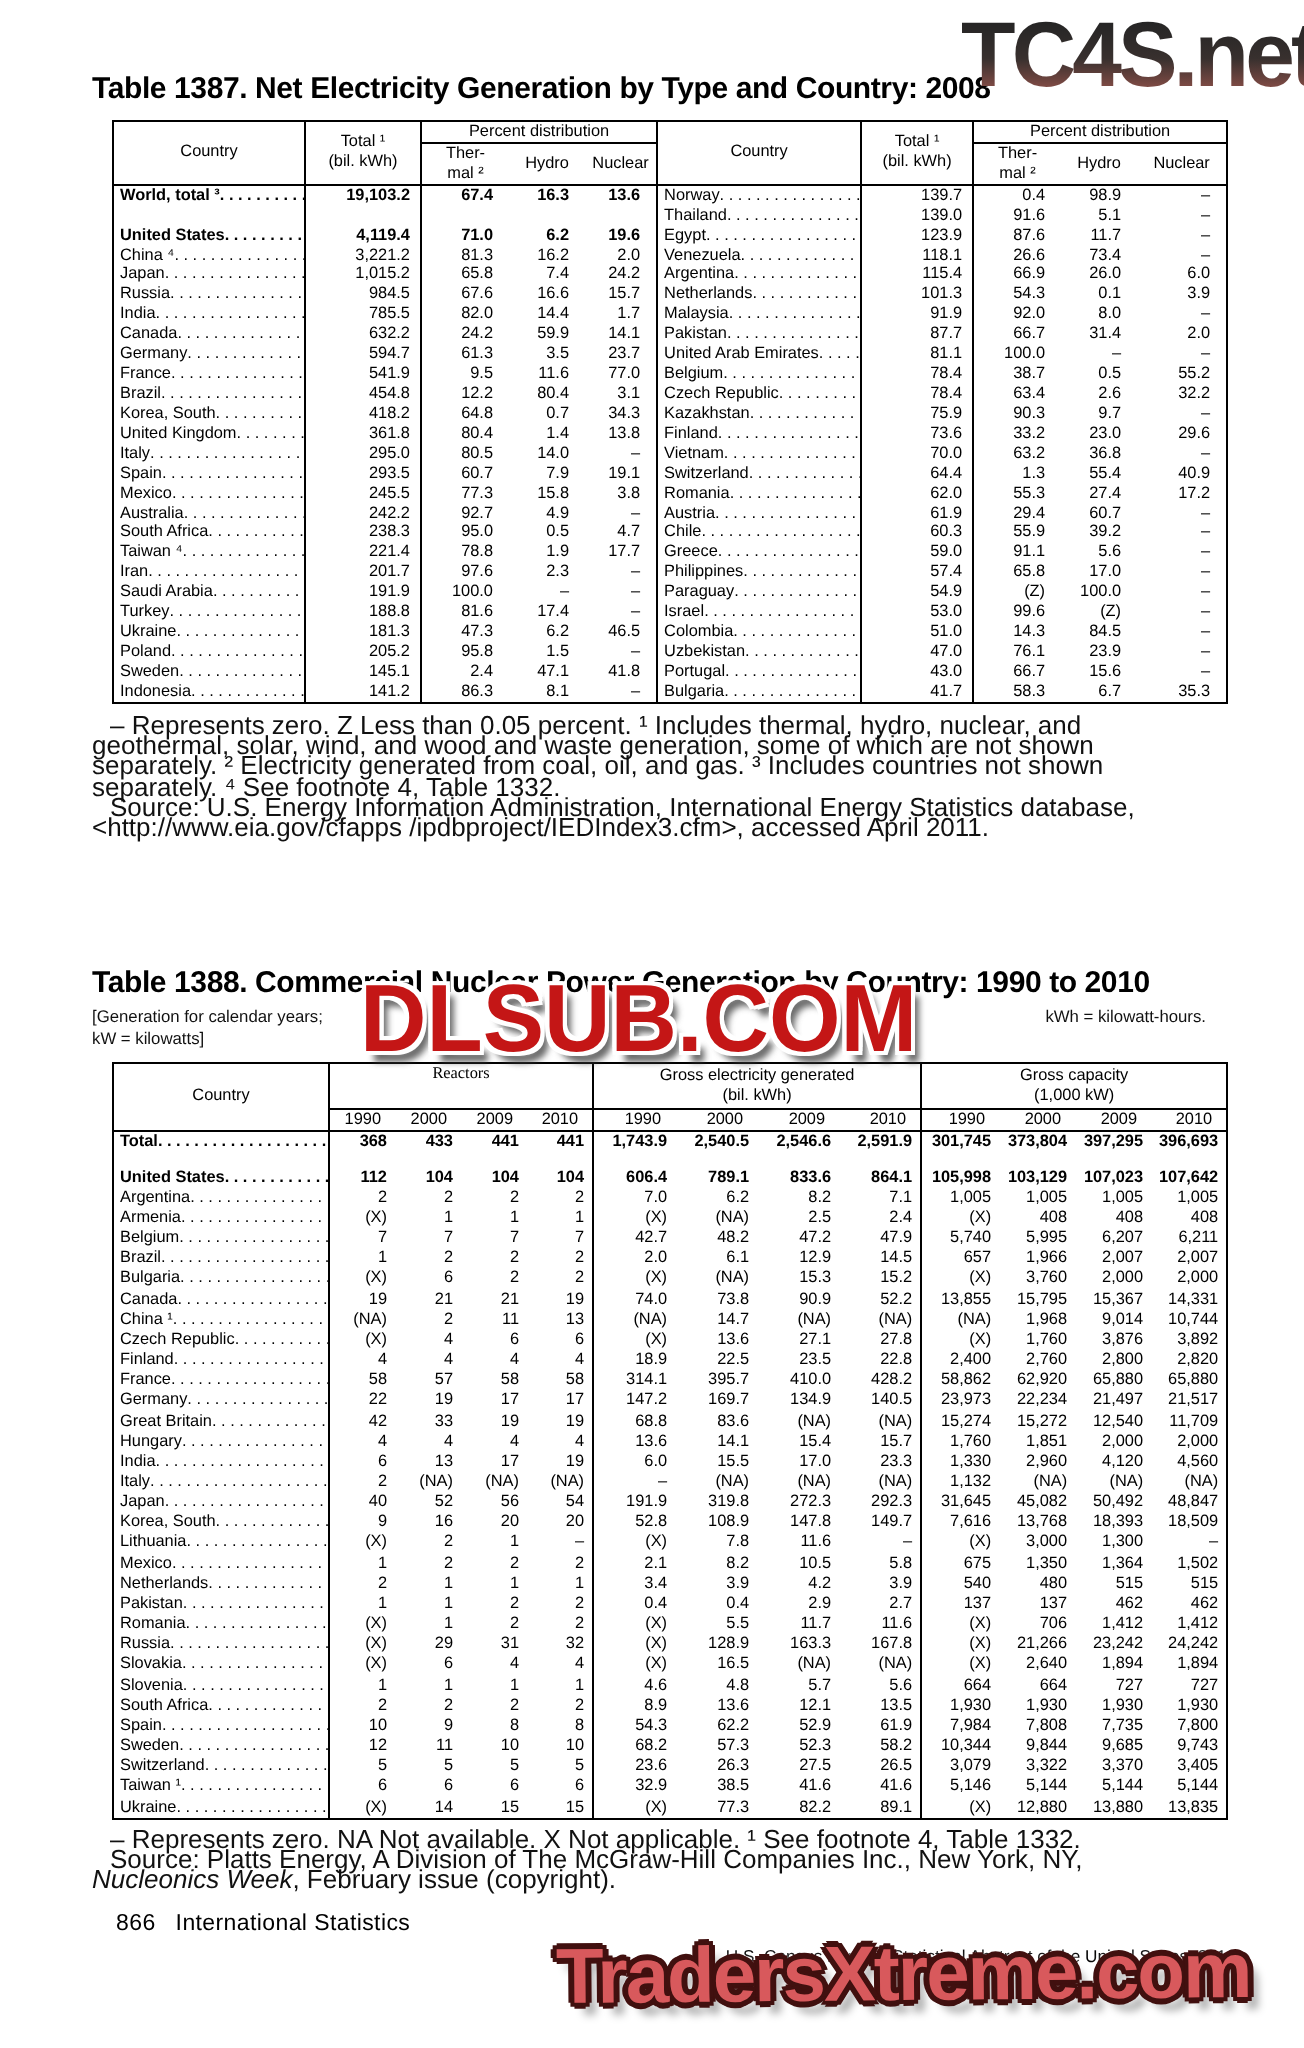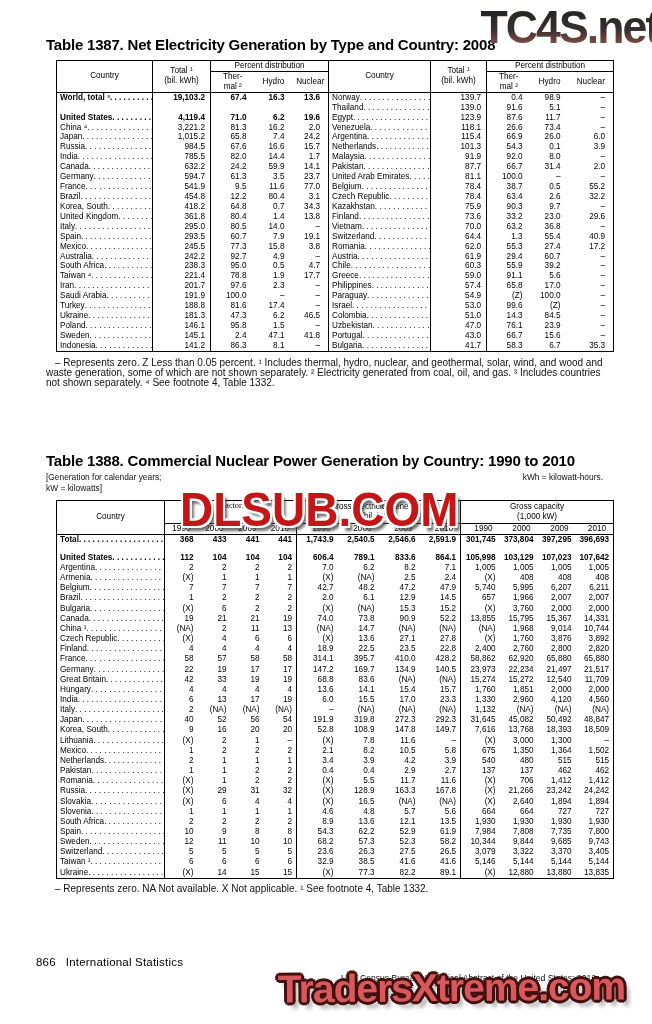--- a/index.html
+++ b/index.html
@@ -27,25 +27,25 @@
   .nm{flex:0 0 auto;}
   .dots{flex:1 1 auto;overflow:hidden;white-space:nowrap;}
   .dots::after{content:" . . . . . . . . . . . . . . . . . . . . . . . . . . . . . .";}
   .nv{text-align:right;}
   #t1387 td.nv{padding-right:8px;}
   #t1387 td.tcol{padding-right:5px;}
   #t1388 td.nv{padding-right:4px;}
   #t1388 .yv{text-align:right;padding-right:7px;font-size:8.2px;}
   .gaprow td{height:8px !important;}
 
-  .footnote{width:557px;font-size:10px;line-height:10.3px;margin-top:6px;color:#111;}
+  .footnote{width:557px;font-size:13px;line-height:10.3px;margin-top:6px;color:#111;}
   .footnote p{margin:0;text-indent:9px;}
   .it{font-style:italic;}
 
-  .pagefooter{position:absolute;left:36px;top:956px;width:560px;display:flex;
+  .pagefooter{position:absolute;left:58px;top:956px;width:560px;display:flex;
               justify-content:space-between;align-items:flex-start;}
   .pf-left{font-size:11.5px;letter-spacing:0.2px;}
   .pf-left .num{margin-right:10px;}
   .pf-right{font-size:8.6px;margin-top:17px;}
 
   .wm-top{position:absolute;top:4px;right:-6px;z-index:5;
           font-weight:700;font-size:46px;letter-spacing:-2px;line-height:1;
           transform:scaleX(0.97);transform-origin:right;
           background:linear-gradient(180deg,#252525 15%,#38302e 55%,#8d5049 92%);
           -webkit-background-clip:text;background-clip:text;
@@ -607,21 +607,21 @@
             <td class="nv ">84.5</td>
             <td class="nv ">–</td>
           </tr>
           <tr>
             <td class="cn ">
               <div class="cw">
                 <span class="nm">Poland</span>
                 <span class="dots"></span>
               </div>
             </td>
-            <td class="nv vl tcol">146.1</td>
+            <td class="nv vl tcol">205.2</td>
             <td class="nv vl">95.8</td>
             <td class="nv ">1.5</td>
             <td class="nv ">–</td>
             <td class="cn vl">
               <div class="cw">
                 <span class="nm">Uzbekistan</span>
                 <span class="dots"></span>
               </div>
             </td>
             <td class="nv vl tcol">47.0</td>
@@ -671,20 +671,21 @@
             <td class="nv vl tcol">41.7</td>
             <td class="nv vl">58.3</td>
             <td class="nv ">6.7</td>
             <td class="nv ">35.3</td>
           </tr>
         </tbody>
     </table>
 
     <div class="footnote">
       <p>– Represents zero. Z Less than 0.05 percent. ¹ Includes thermal, hydro, nuclear, and geothermal, solar, wind, and wood and waste generation, some of which are not shown separately. ² Electricity generated from coal, oil, and gas. ³ Includes countries not shown separately. ⁴ See footnote 4, Table 1332.</p>
+      <p>Source: U.S. Energy Information Administration, International Energy Statistics database, &lt;http://www.eia.gov/cfapps /ipdbproject/IEDIndex3.cfm&gt;, accessed April 2011.</p>
     </div>
 
     <div class="tbl-title" style="margin-top:63px;">Table 1388. Commercial Nuclear Power Generation by Country: 1990 to 2010</div>
     <div class="tbl-note">
       <div class="note-flex">
         <span>[Generation for calendar years;</span>
         <span>kWh = kilowatt-hours.</span>
       </div>
       <div>kW = kilowatts]</div>
     </div>
@@ -1401,20 +1402,21 @@
             <td class="nv vl">(X)</td>
             <td class="nv ">12,880</td>
             <td class="nv ">13,880</td>
             <td class="nv ">13,835</td>
           </tr>
         </tbody>
     </table>
 
     <div class="footnote" style="margin-top:5px;">
       <p>– Represents zero. NA Not available. X Not applicable. ¹ See footnote 4, Table 1332.</p>
+      <p><span>Source: Platts Energy, A Division of The McGraw-Hill Companies Inc., New York, NY, </span><span class="it">Nucleonics Week</span><span>, February issue (copyright).</span></p>
     </div>
 
   </div>
 
   <div class="pagefooter">
     <div class="pf-left">
       <span class="num">866</span><span>International Statistics</span>
     </div>
     <div class="pf-right">U.S. Census Bureau, Statistical Abstract of the United States: 2012</div>
   </div>

